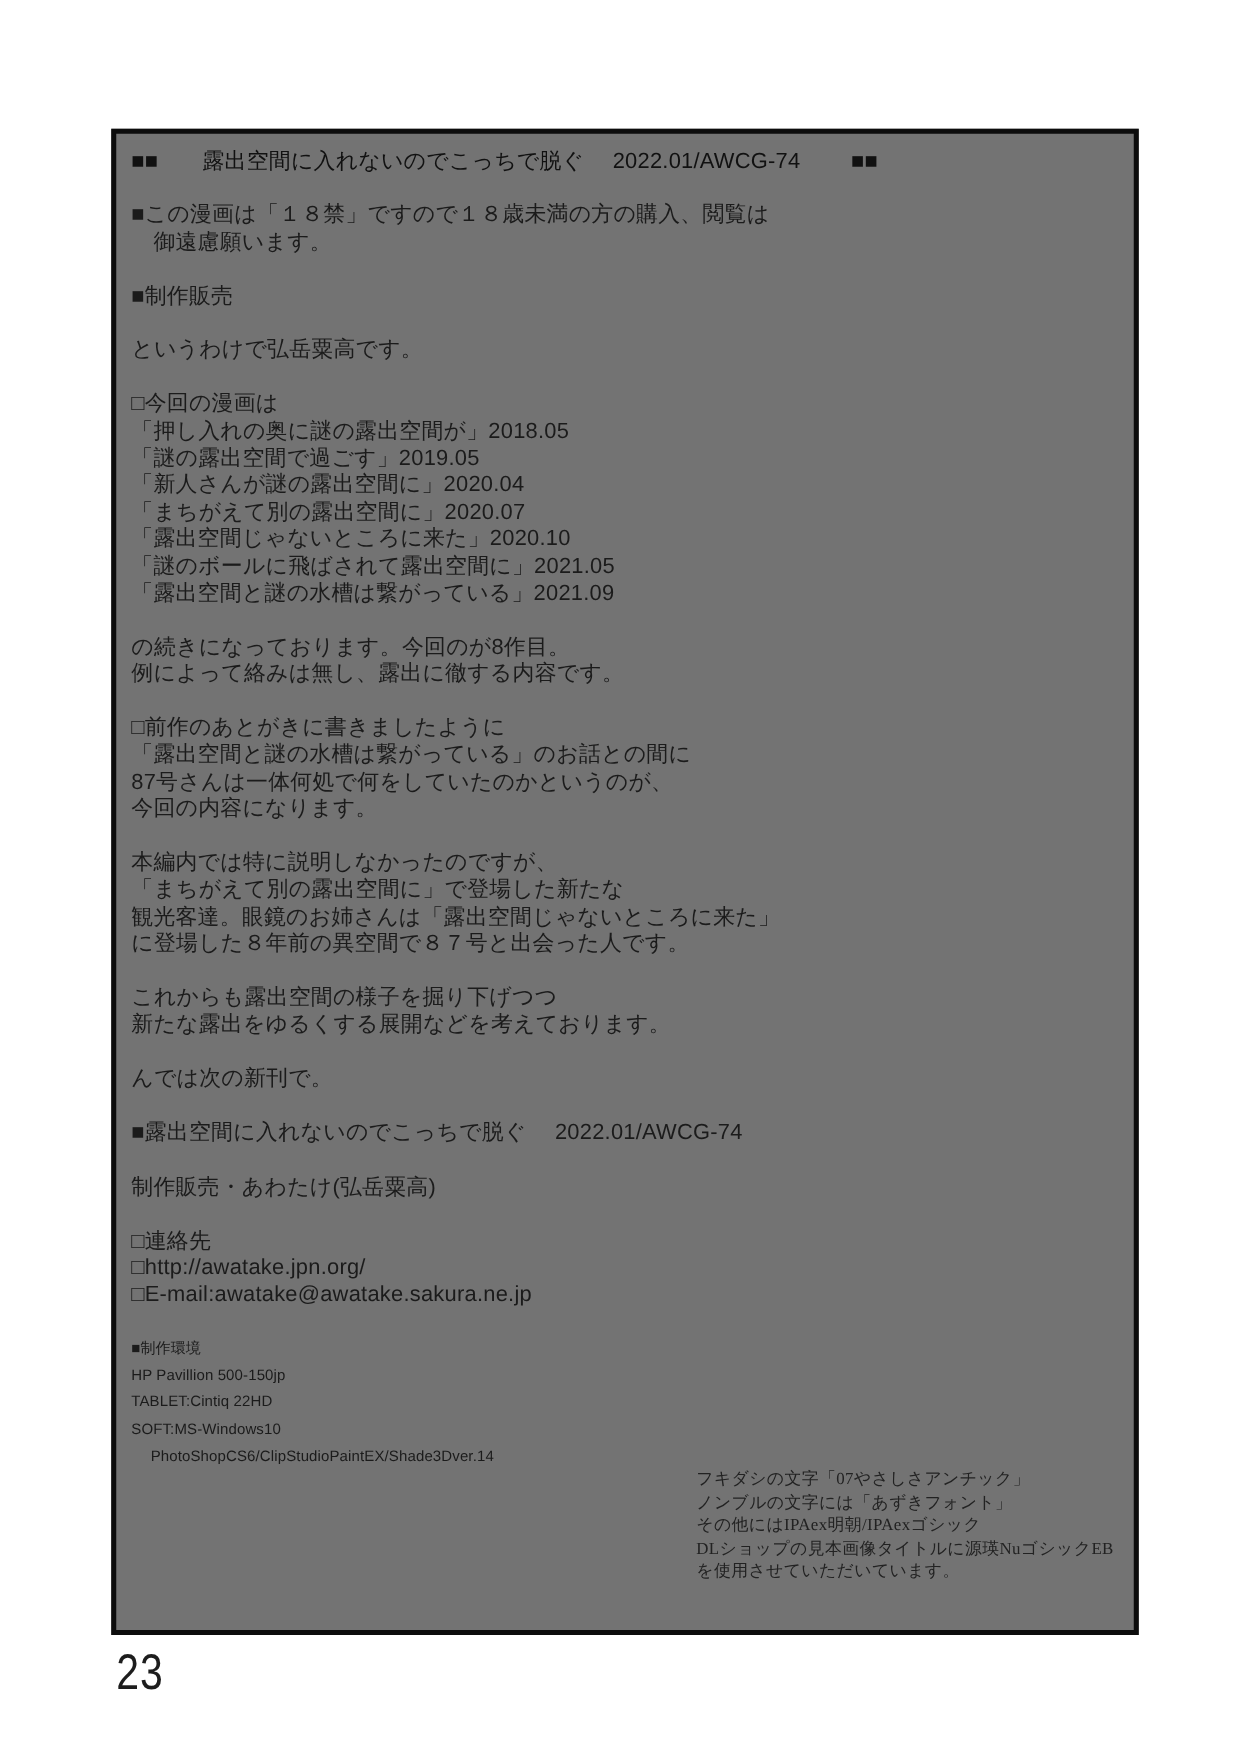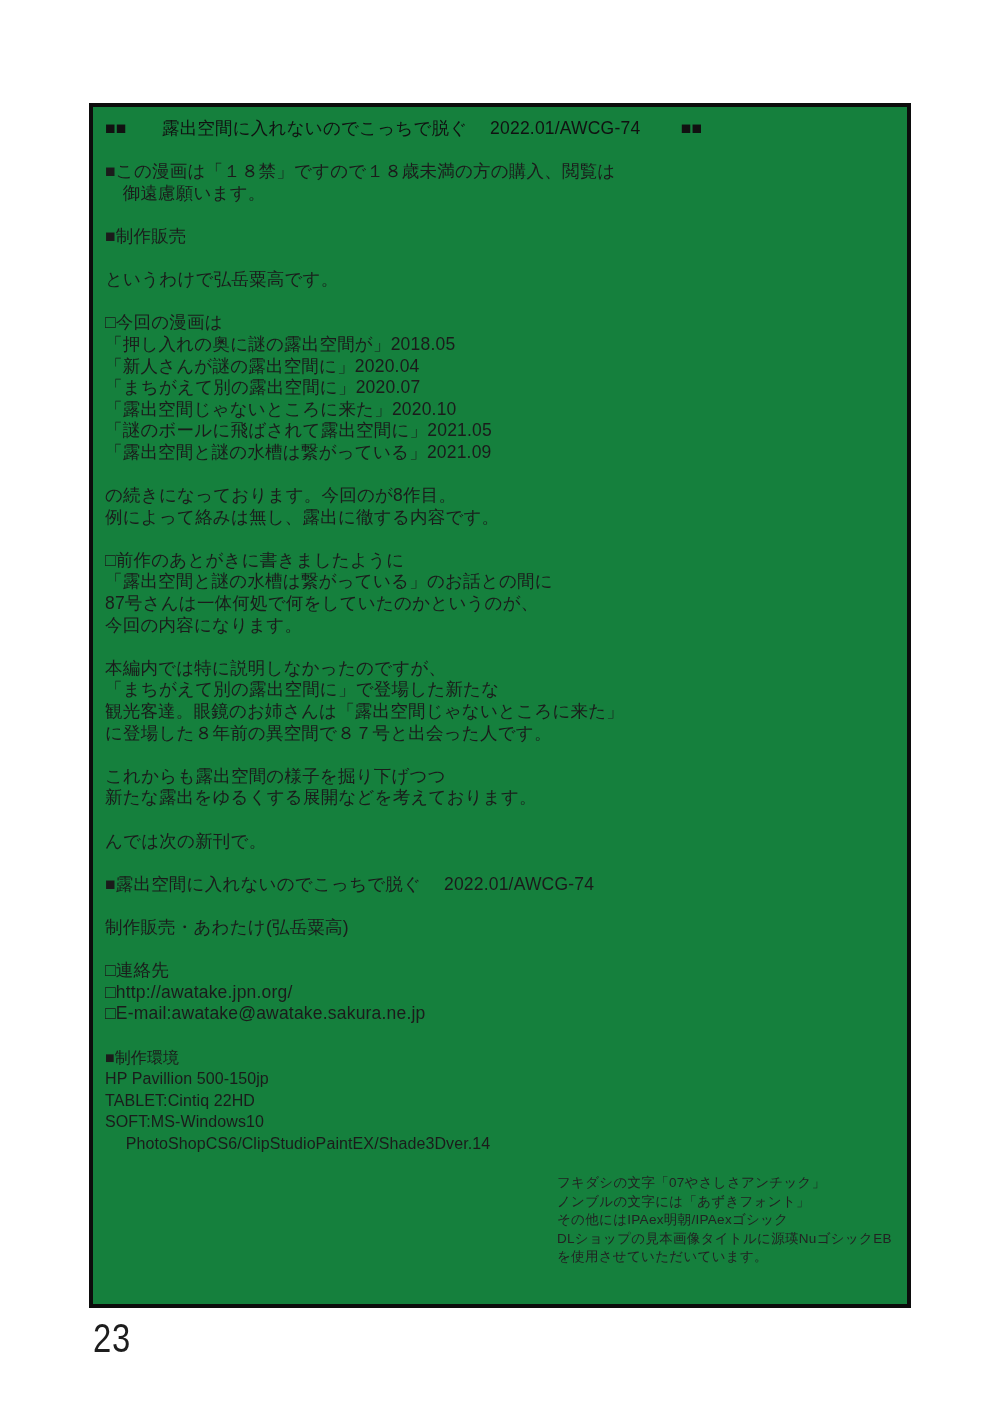--- a/index.html
+++ b/index.html
@@ -18,54 +18,55 @@
   }
   .frame {
     position: absolute;
     left: 89px;
     top: 103px;
     width: 822px;
     height: 1205px;
     box-sizing: border-box;
     border: 4px solid #0c0c0c;
     padding: 11px 14px 0 12px;
-    background: #15803d;
+    background: #737373;
   }
   .line {
     font-size: 17.5px;
     line-height: 21.6px;
     min-height: 21.6px;
     white-space: pre-wrap;
     letter-spacing: 0.2px;
     color: #1b1b1b;
   }
   .title-line {
     font-size: 17.5px;
     line-height: 21.6px;
     min-height: 21.6px;
     white-space: pre-wrap;
     letter-spacing: 0.2px;
     color: #111111;
   }
   .production .line {
-    font-size: 16px;
+    font-size: 12px;
     letter-spacing: 0.1px;
   }
   .notes {
     position: absolute;
     left: 464px;
     top: 1067px;
     width: 345px;
   }
   .notes .line {
     font-size: 13.5px;
     line-height: 18.6px;
     min-height: 18.6px;
     letter-spacing: 0.3px;
     color: #222222;
+    font-family: Liberation Serif, serif;
   }
   .page-number {
     position: absolute;
     left: 93px;
     top: 1316px;
     font-size: 40px;
     line-height: 1.1;
     color: #1d1d1d;
     transform: scaleX(0.82);
     transform-origin: left top;
@@ -85,20 +86,21 @@
         <div class="line"></div>
         <div class="line">■この漫画は「１８禁」ですので１８歳未満の方の購入、閲覧は</div>
         <div class="line">　御遠慮願います。</div>
         <div class="line"></div>
         <div class="line">■制作販売</div>
         <div class="line"></div>
         <div class="line">というわけで弘岳粟高です。</div>
         <div class="line"></div>
         <div class="line">□今回の漫画は</div>
         <div class="line">「押し入れの奥に謎の露出空間が」2018.05</div>
+        <div class="line">「謎の露出空間で過ごす」2019.05</div>
         <div class="line">「新人さんが謎の露出空間に」2020.04</div>
         <div class="line">「まちがえて別の露出空間に」2020.07</div>
         <div class="line">「露出空間じゃないところに来た」2020.10</div>
         <div class="line">「謎のボールに飛ばされて露出空間に」2021.05</div>
         <div class="line">「露出空間と謎の水槽は繋がっている」2021.09</div>
         <div class="line"></div>
         <div class="line">の続きになっております。今回のが8作目。</div>
         <div class="line">例によって絡みは無し、露出に徹する内容です。</div>
         <div class="line"></div>
         <div class="line">□前作のあとがきに書きましたように</div>

